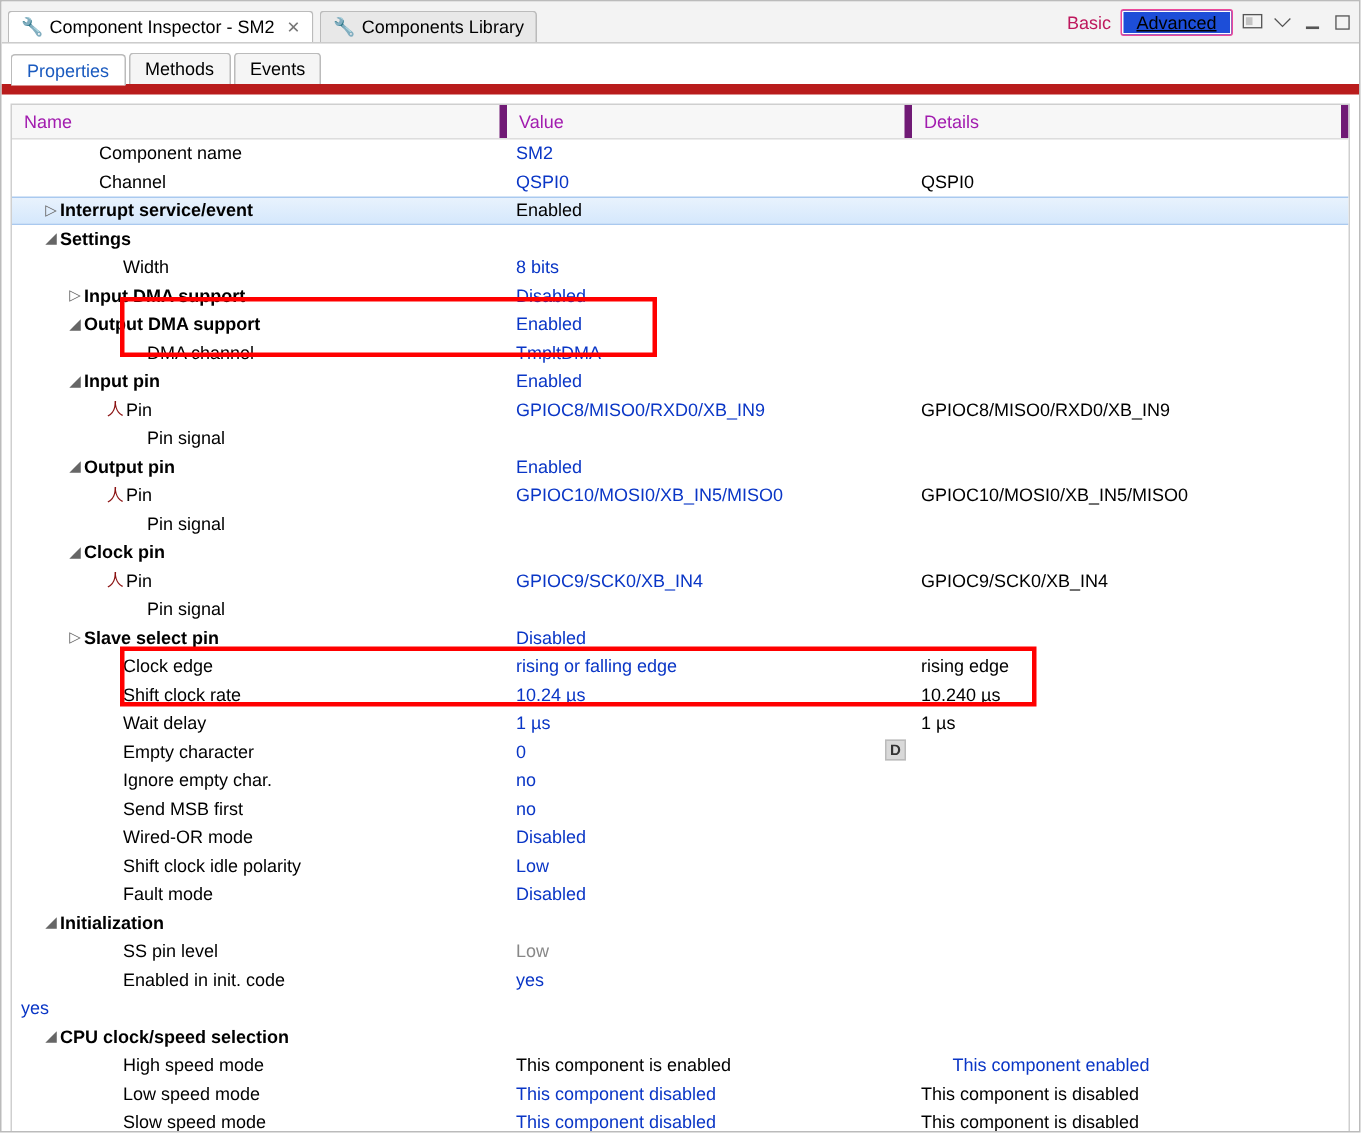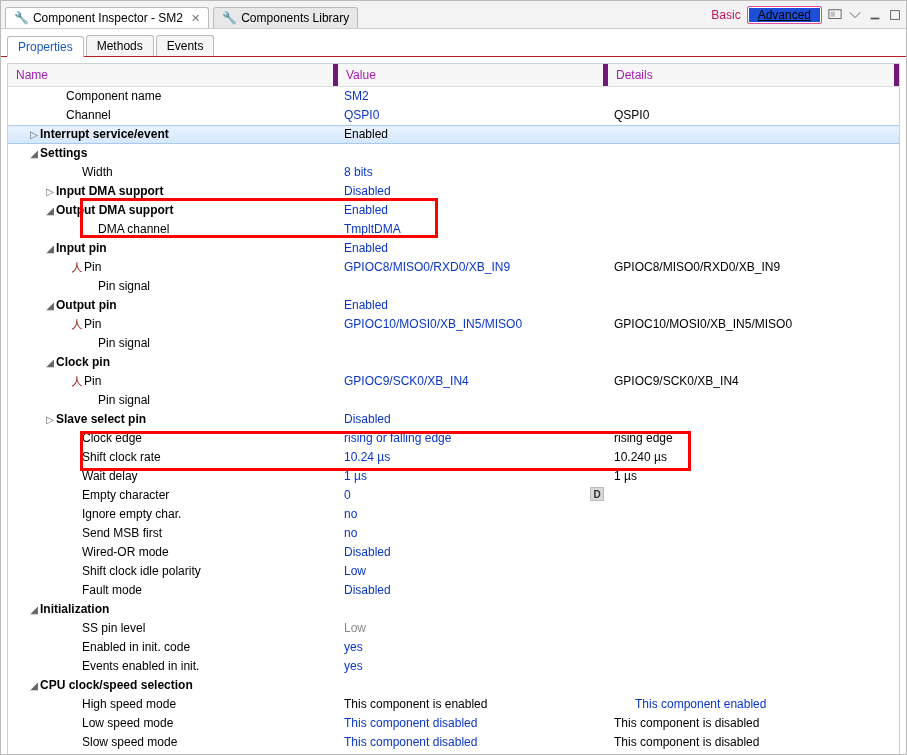--- a/index.html
+++ b/index.html
@@ -56,21 +56,21 @@
     padding: 1px 10px;
     border-radius: 2px;
     box-shadow: inset 0 0 0 1px #fff;
     cursor: pointer;
     text-decoration: underline;
   }
   .tool-icon { width: 14px; height: 14px; color: #555; cursor: pointer; }
   .subtabs {
     display: flex;
     padding: 6px 6px 0 6px;
-    border-bottom: 1px solid #b91c1c;
+    border-bottom: 7px solid #b91c1c;
   }
   .subtab {
     padding: 3px 10px;
     border: 1px solid #bbb;
     border-bottom: none;
     border-radius: 3px 3px 0 0;
     margin-right: 2px;
     background: #f5f5f5;
     cursor: pointer;
   }
@@ -482,24 +482,20 @@
       <div class="row">
         <div class="cell c-name" style="padding-left:62px">
             <span class="twisty blank">▸</span>
             <span class="lbl">Enabled in init. code</span>
           </div>
         <div class="cell c-value"><span class="link">yes</span></div>
         <div class="cell c-details"></div>
       </div>
 
       <div class="row">
-        <div class="cell c-name" style="padding-left:62px">
-            <span class="twisty blank">▸</span>
-            <span class="lbl">Events enabled in init.</span>
-          </div>
         <div class="cell c-value"><span class="link">yes</span></div>
         <div class="cell c-details"></div>
       </div>
 
       <div class="row">
         <div class="cell c-name" style="padding-left:20px">
             <span class="twisty">◢</span>
             <span class="lbl bold">CPU clock/speed selection</span>
           </div>
         <div class="cell c-value"></div>

